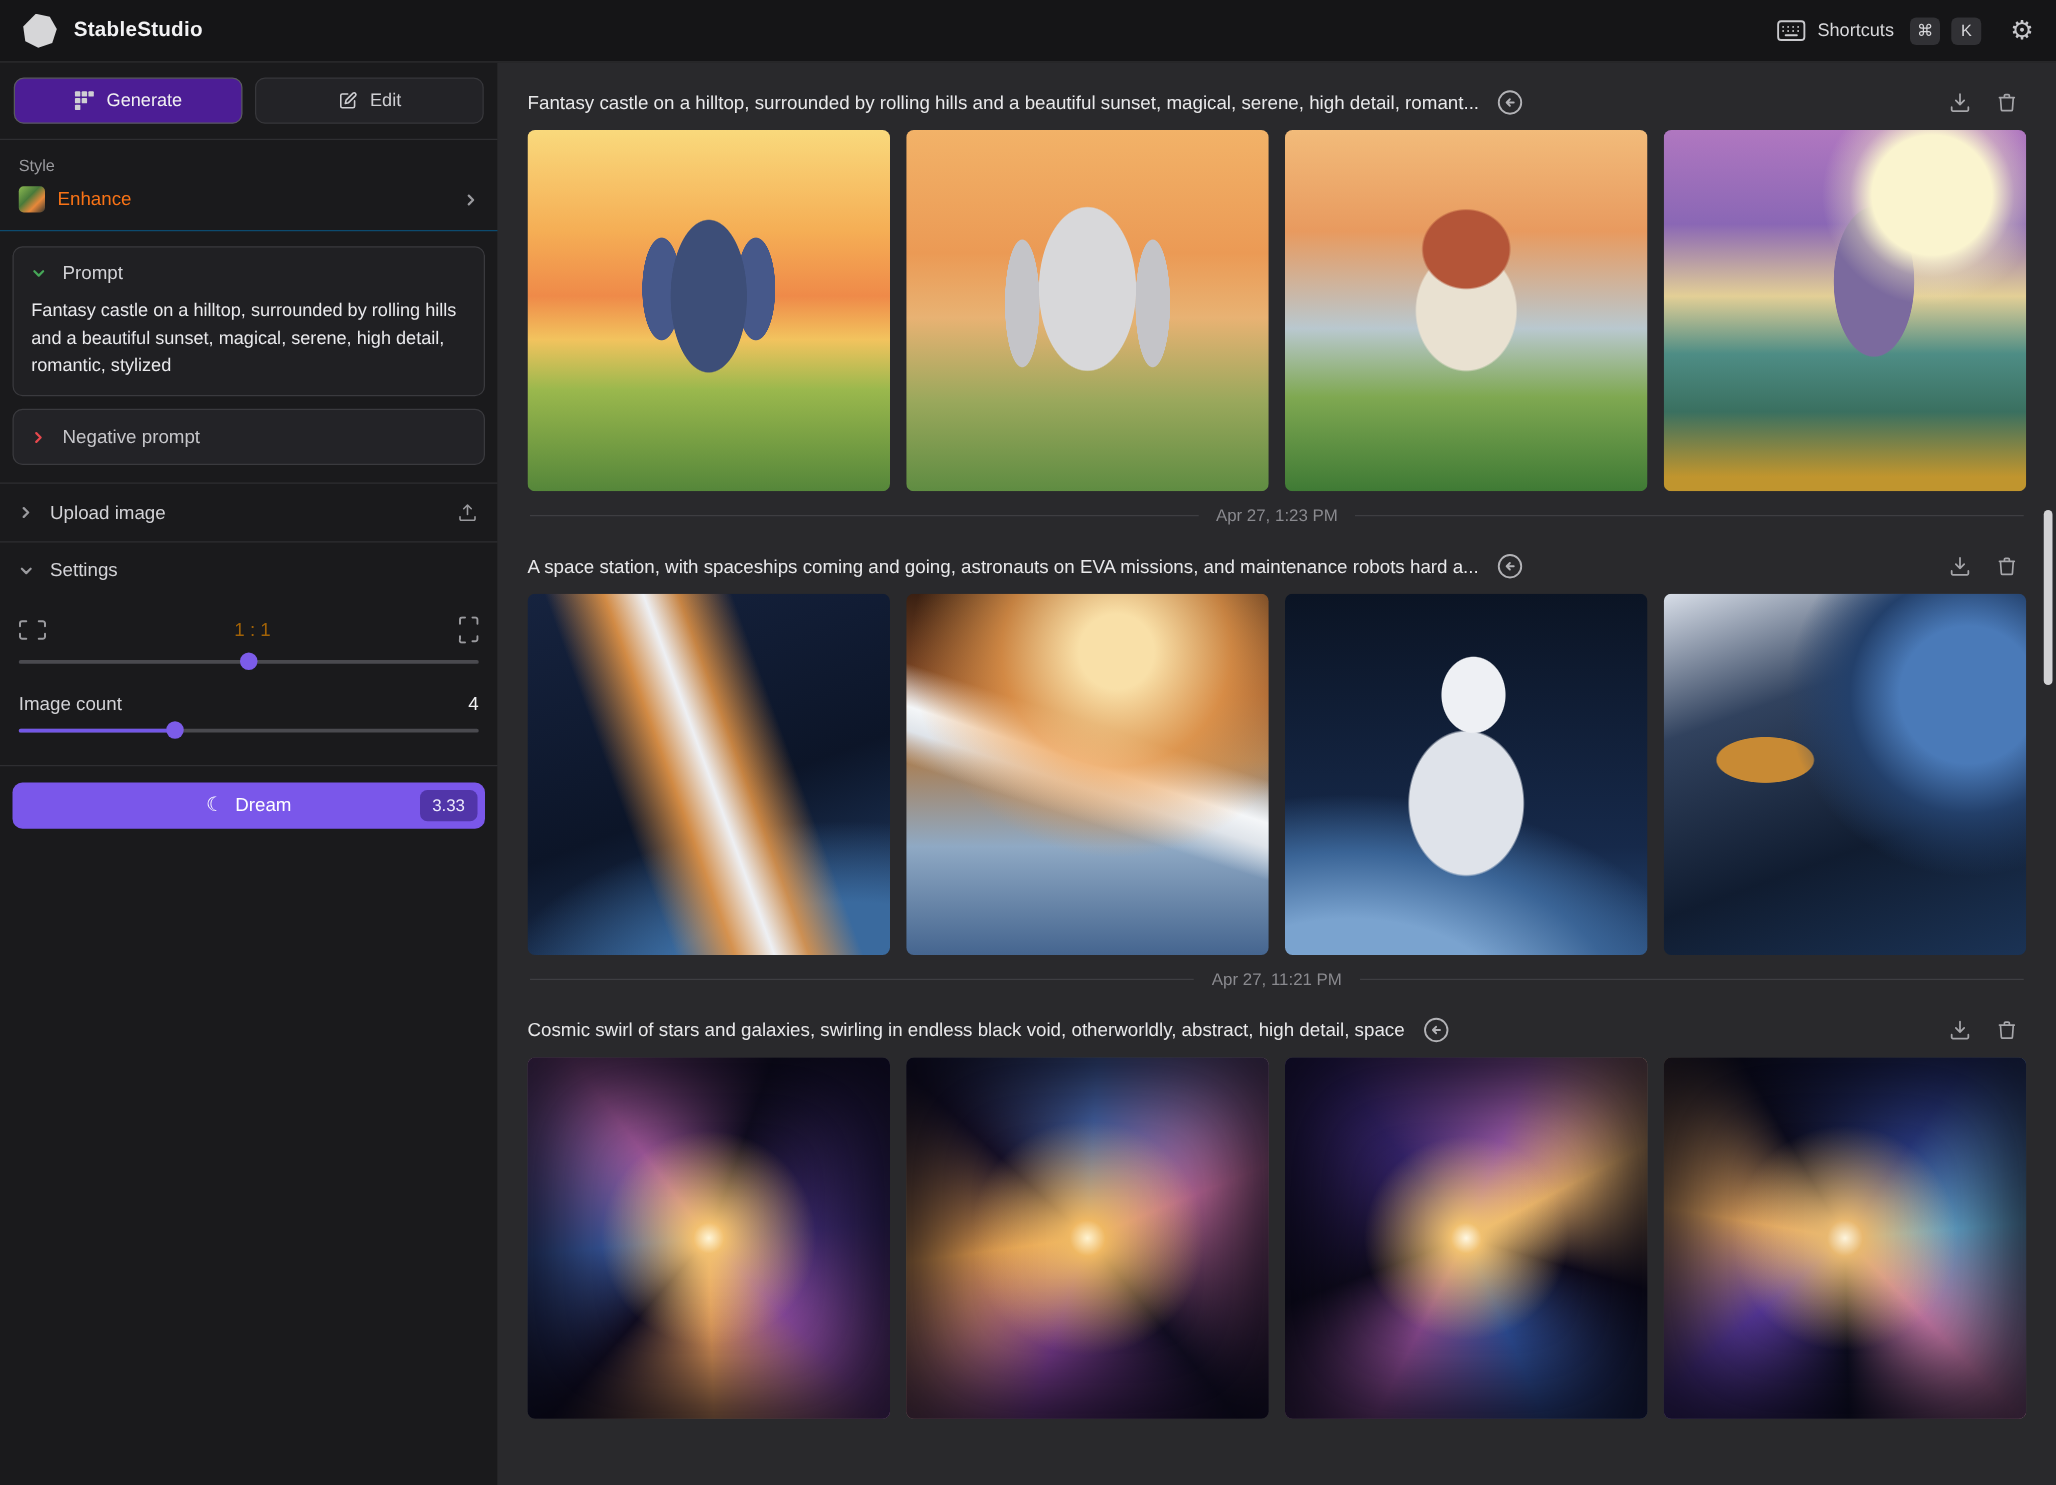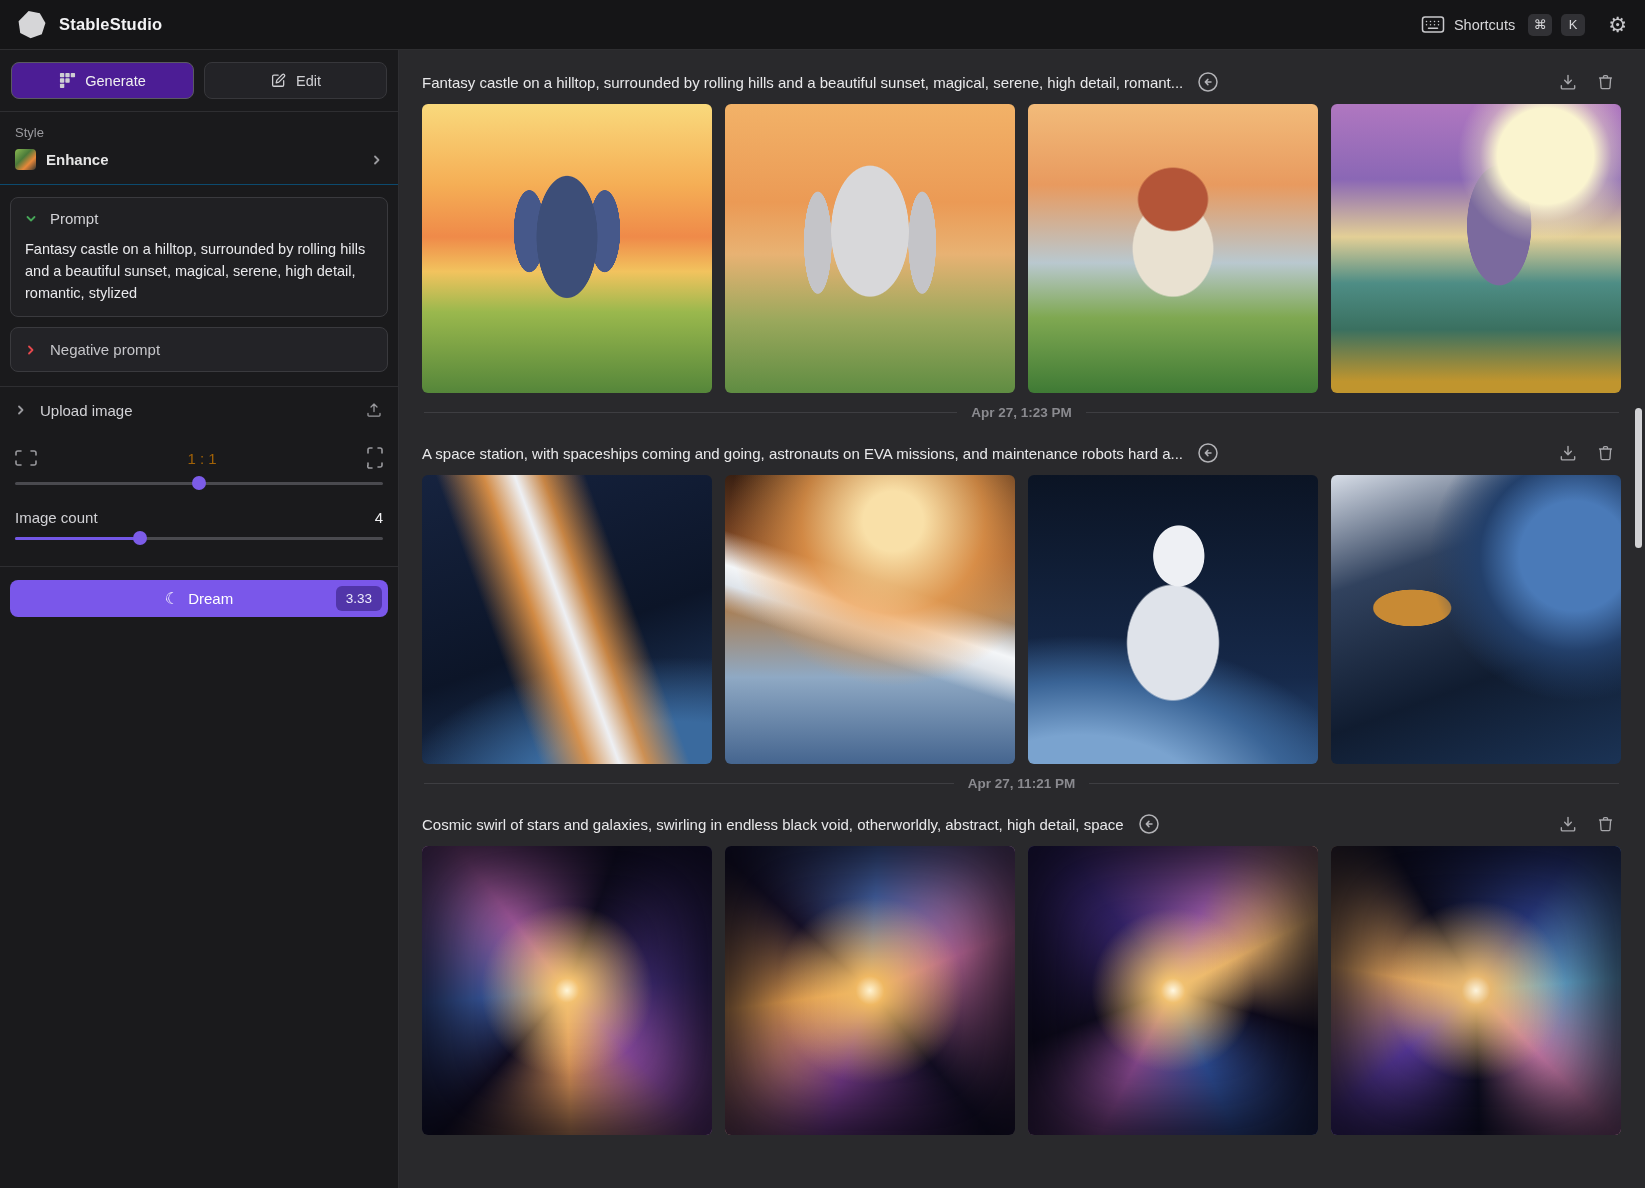--- a/index.html
+++ b/index.html
@@ -44,21 +44,21 @@
   .tab.active { background:#4c1d95; border-color:#5a5a60; color:#f0f0f2; }
   .tab svg { color:#cfcfd3; }
 
   .style-section { padding:13px 15px 14px; border-bottom:1px solid #0c4a6e; }
   .style-label { font-size:13px; color:#9a9a9e; margin-bottom:9px; }
   .style-row { display:flex; align-items:center; gap:10px; cursor:pointer; }
   .style-thumb {
     width:21px; height:21px; border-radius:4px;
     background:linear-gradient(135deg,#8cba52 0%,#4a7a3a 40%,#e8883a 68%,#35352e 100%);
   }
-  .style-value { font-size:15px; font-weight:700; color:#e5e5e5; }
+  .style-value { font-size:15px; font-weight:400; color:#f97316; }
   .style-row .chev { margin-left:auto; color:#9a9a9e; }
 
   .prompt-card {
     margin:12px 10px 0; border:1px solid #3a3a3e; border-radius:8px;
     background:#202023; padding:12px 14px;
   }
   .card-head { display:flex; align-items:center; gap:13px; cursor:pointer; }
   .card-head .label { font-size:15px; color:#d2d2d6; }
   .chev-green { color:#46a758; }
   .chev-red { color:#e5484d; }
@@ -117,21 +117,21 @@
   .circle-arrow { color:#b2b2b6; cursor:pointer; flex-shrink:0; }
   .spacer { flex:1; }
   .icon-btn { background:none; border:none; color:#a6a6aa; cursor:pointer; padding:0; }
   .group-actions { display:flex; align-items:center; gap:18px; margin-right:6px; }
 
   .image-grid { display:grid; grid-template-columns:repeat(4,1fr); gap:13px; }
   .gen-img { height:289px; border-radius:6px; cursor:pointer; }
 
   .time-divider { display:flex; align-items:center; gap:14px; height:38px; margin:0 2px; }
   .time-divider .line { flex:1; height:1px; background:#3e3e42; }
-  .time-divider .ts { font-size:13.5px; color:#8a8a8f; white-space:nowrap;font-weight:bold; }
+  .time-divider .ts { font-size:13.5px; color:#8a8a8f; white-space:nowrap; }
 
   
   .scroll-thumb {
     position:absolute; right:3px; top:408px; width:7px; height:140px;
     background:#d2d2d5; border-radius:4px;
   }
 
   
   .ph-c1 { background:
     radial-gradient(55px 110px at 50% 46%, #3d4e78 0 55%, transparent 56%),
@@ -271,20 +271,28 @@
     </span>
     <span>Upload image</span>
     <span class="right-icon">
       <svg width="18" height="18" viewBox="0 0 24 24" fill="none" stroke="currentColor" stroke-width="1.7" stroke-linecap="round" stroke-linejoin="round">
         <path d="M12 14V4m0 0L8 8m4-4l4 4"></path>
           <path d="M4 16.5V19a1.2 1.2 0 0 0 1.2 1.2h13.6A1.2 1.2 0 0 0 20 19v-2.5"></path>
       </svg>
     </span>
   </div>
 
+  <div class="side-row" style="border-bottom:none;">
+    <span class="chev">
+      <svg width="12" height="12" viewBox="0 0 12 12" fill="none" stroke="currentColor" stroke-width="1.8" stroke-linecap="round" stroke-linejoin="round">
+          <path d="M2.5 4l3.5 3.5L9.5 4"></path>
+        </svg>
+    </span>
+    <span>Settings</span>
+  </div>
 
   <div class="settings-body">
     <div class="aspect-row">
       <span class="ratio-icon">
         <svg width="22" height="16" viewBox="0 0 22 16" fill="none" stroke="currentColor" stroke-width="1.6" stroke-linecap="round">
           <path d="M1 5V2.8A1.8 1.8 0 0 1 2.8 1H6"></path>
             <path d="M16 1h3.2A1.8 1.8 0 0 1 21 2.8V5"></path>
           <path d="M21 11v2.2a1.8 1.8 0 0 1-1.8 1.8H16"></path>
             <path d="M6 15H2.8A1.8 1.8 0 0 1 1 13.2V11"></path>
         </svg>

